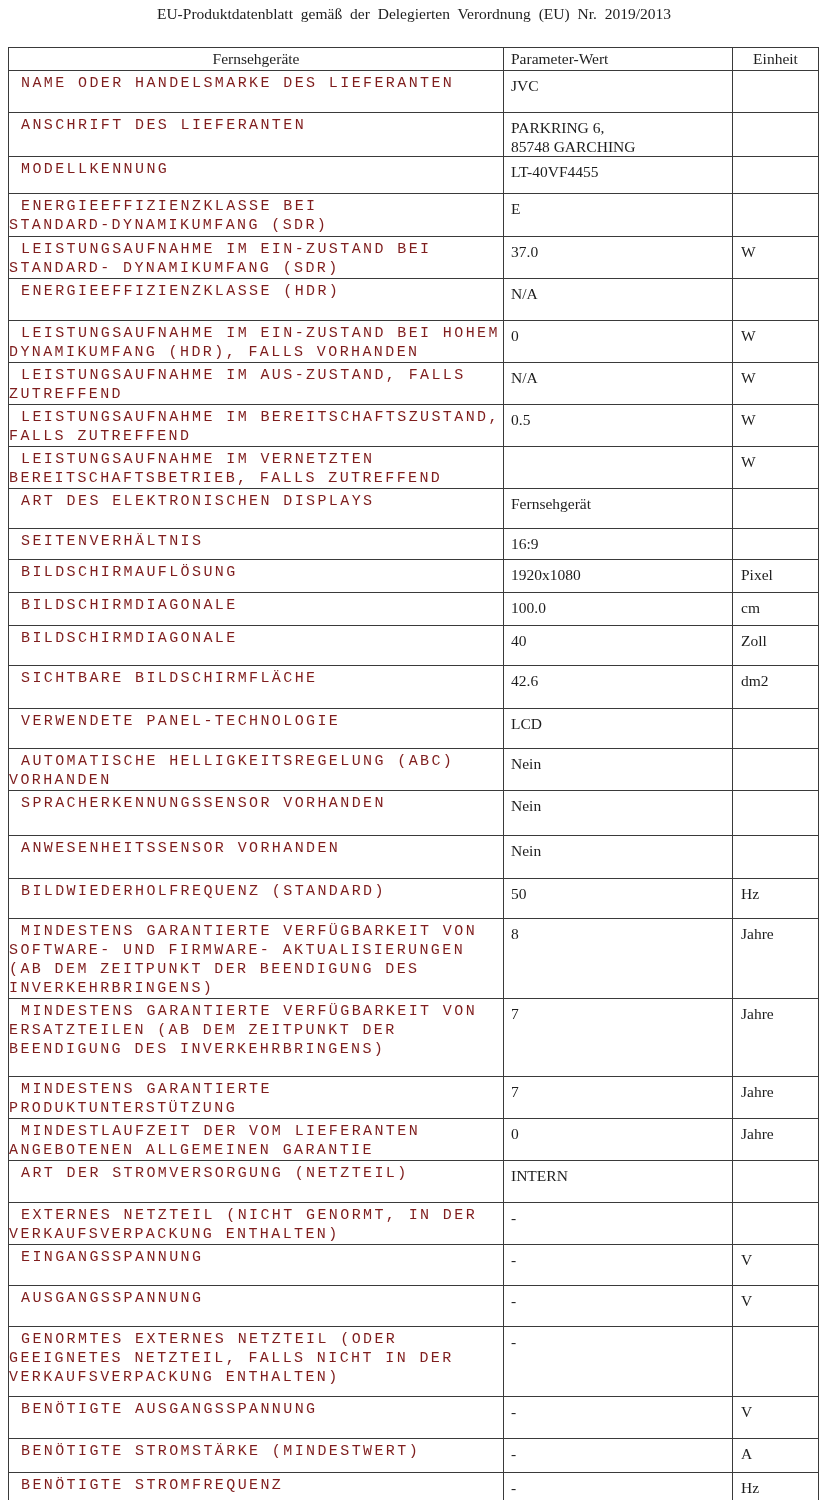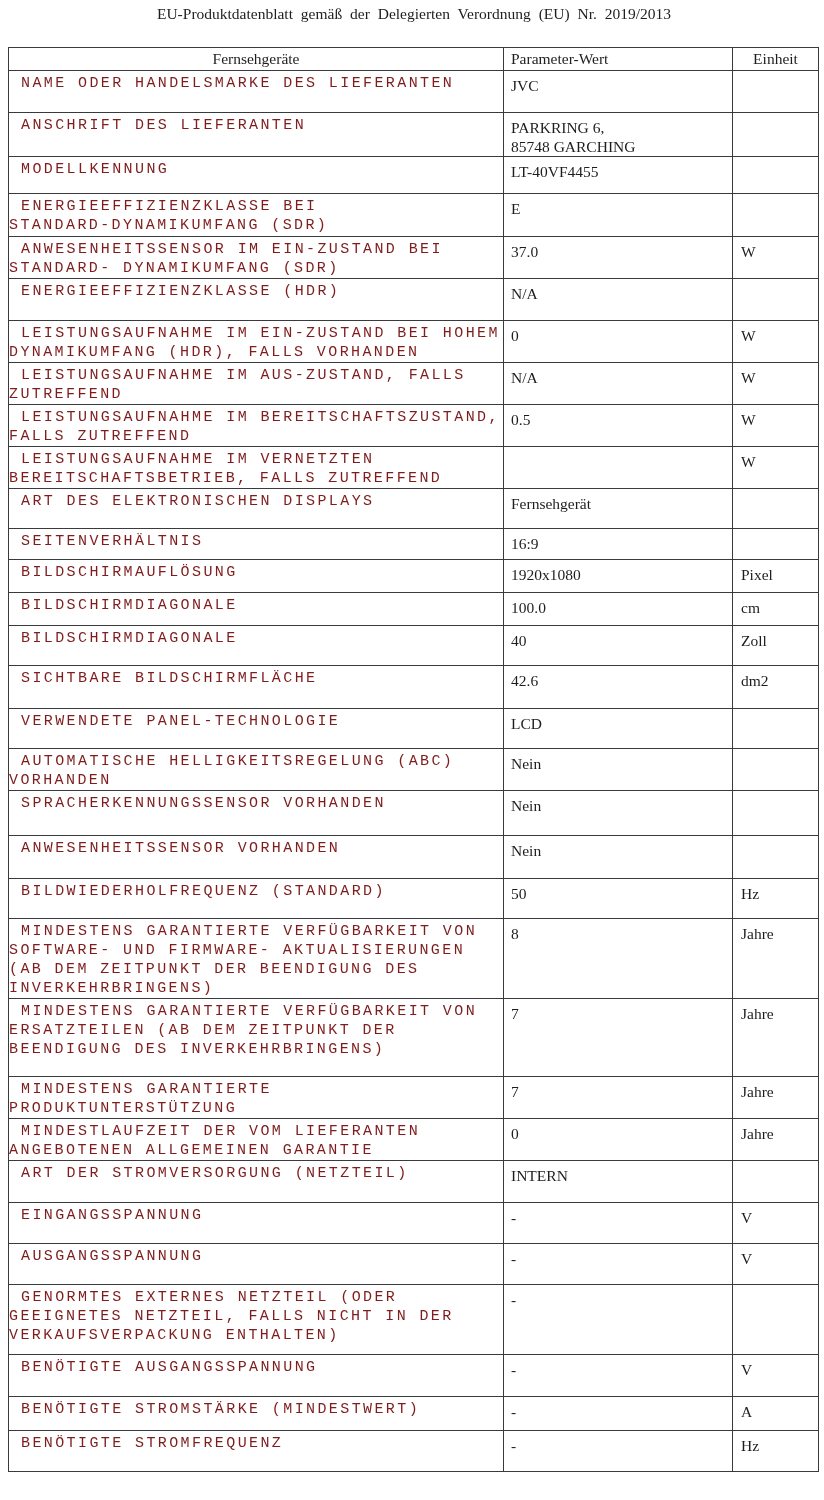--- a/index.html
+++ b/index.html
@@ -114,21 +114,21 @@
         <td class="c-value">LT-40VF4455</td>
         <td class="c-unit"></td>
       </tr>
       <tr style="height:43px">
         <td class="c-label">ENERGIEEFFIZIENZKLASSE BEI
 STANDARD-DYNAMIKUMFANG (SDR)</td>
         <td class="c-value">E</td>
         <td class="c-unit"></td>
       </tr>
       <tr style="height:41px">
-        <td class="c-label">ANWESENHEITSSENSOR IM EIN-ZUSTAND BEI
+        <td class="c-label">LEISTUNGSAUFNAHME IM EIN-ZUSTAND BEI
 STANDARD- DYNAMIKUMFANG (SDR)</td>
         <td class="c-value">37.0</td>
         <td class="c-unit">W</td>
       </tr>
       <tr style="height:42px">
         <td class="c-label">ENERGIEEFFIZIENZKLASSE (HDR)</td>
         <td class="c-value">N/A</td>
         <td class="c-unit"></td>
       </tr>
       <tr style="height:40px">
@@ -237,20 +237,26 @@
 ANGEBOTENEN ALLGEMEINEN GARANTIE</td>
         <td class="c-value">0</td>
         <td class="c-unit">Jahre</td>
       </tr>
       <tr style="height:42px">
         <td class="c-label">ART DER STROMVERSORGUNG (NETZTEIL)</td>
         <td class="c-value">INTERN</td>
         <td class="c-unit"></td>
       </tr>
       <tr style="height:41px">
+        <td class="c-label">EXTERNES NETZTEIL (NICHT GENORMT, IN DER
+VERKAUFSVERPACKUNG ENTHALTEN)</td>
+        <td class="c-value">-</td>
+        <td class="c-unit"></td>
+      </tr>
+      <tr style="height:41px">
         <td class="c-label">EINGANGSSPANNUNG</td>
         <td class="c-value">-</td>
         <td class="c-unit">V</td>
       </tr>
       <tr style="height:41px">
         <td class="c-label">AUSGANGSSPANNUNG</td>
         <td class="c-value">-</td>
         <td class="c-unit">V</td>
       </tr>
       <tr style="height:70px">

